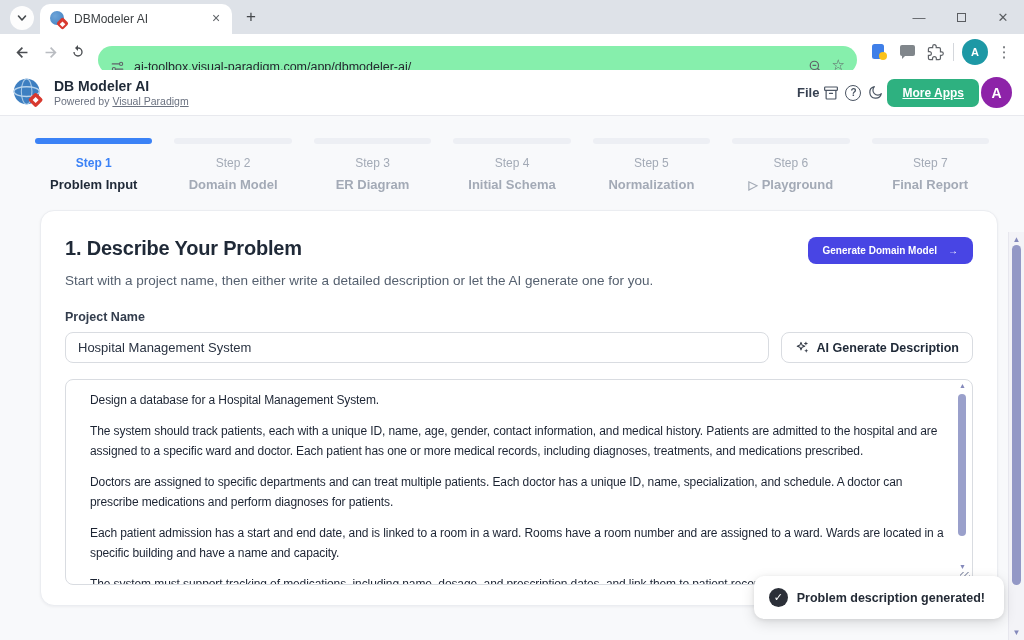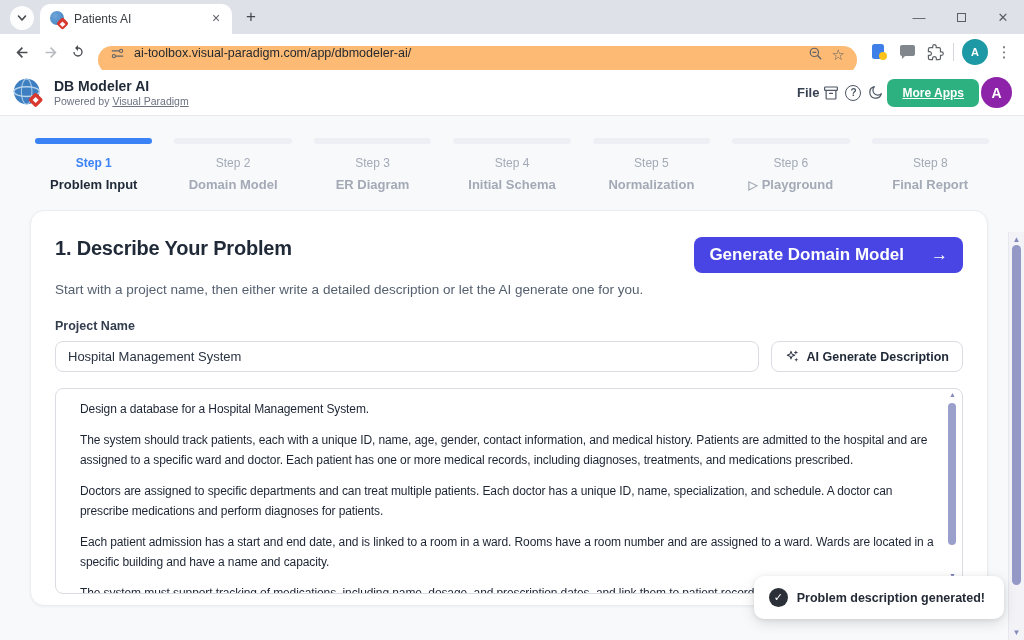--- a/index.html
+++ b/index.html
@@ -15,22 +15,22 @@
   .tab-title { font-size:12px; color:#3c4043; flex:1; white-space:nowrap; overflow:hidden; }
   .tab-close { font-size:14px; color:#5f6368; width:16px; height:16px; line-height:15px; text-align:center; border-radius:50%; cursor:pointer; }
   .newtab { width:26px; height:26px; margin:0 0 4px 6px; font-size:17px; color:#44474b; display:flex;
     align-items:center; justify-content:center; cursor:pointer; }
   .wincontrols { position:absolute; right:0; top:0; height:34px; display:flex; }
   .winbtn { width:42px; height:34px; display:flex; align-items:center; justify-content:center; color:#5a5d61; font-size:13px; cursor:pointer; }
   .winbtn .sq { width:9px; height:9px; border:1px solid #5a5d61; display:block; }
 
   .toolbar { height:36px; background:#fff; display:flex; align-items:center; padding:0 8px; }
   .navbtn { width:28px; height:28px; display:flex; align-items:center; justify-content:center; border-radius:50%; cursor:pointer; }
-  .omnibox { flex:1; height:28px; background:#fdba74; border-radius:14px; margin:16px 8px 0 6px;
-    display:flex; align-items:flex-start; padding:0 12px; gap:9px; cursor:text; }
+  .omnibox { flex:1; height:28px; background:#86efac; border-radius:14px; margin:16px 8px 0 6px;
+    display:flex; align-items:flex-end; padding:0 12px; gap:9px; cursor:text; }
   .url { font-size:12.5px; color:#24292f; flex:1; white-space:nowrap; }
   .extbtn { width:28px; height:28px; display:flex; align-items:center; justify-content:center; cursor:pointer; }
   .sep { width:1px; height:18px; background:#d4d7dc; margin:0 4px; }
   .chromeavatar { width:26px; height:26px; border-radius:50%; background:#1d98a5; color:#fff; font-size:11px;
     font-weight:bold; display:flex; align-items:center; justify-content:center; margin:0 4px; cursor:pointer; }
   .kebab { font-size:15px; color:#5f6368; width:24px; text-align:center; cursor:pointer; }
   .star { font-size:15px; color:#5f6368; }
 
   
   .appheader { height:46px; background:#fff; border-bottom:1px solid #e8e9ee; display:flex; align-items:center;
@@ -55,26 +55,26 @@
   .stepper { display:flex; padding:22px 24px 0; }
   .step { flex:1; margin:0 11px; text-align:center; cursor:pointer; }
   .step .bar { height:6px; border-radius:4px; background:#edeff4; }
   .step .num { margin-top:12px; font-size:12px; color:#a3aab6; }
   .step .lbl { margin-top:7px; font-size:13px; font-weight:600; color:#a3aab6; }
   .step.active .bar { background:#3b82f6; }
   .step.active .num { color:#3b82f6; font-weight:600; }
   .step.active .lbl { color:#1f2937; font-weight:bold; }
   .playglyph { font-size:12px; margin-right:4px; }
 
-  .card { position:absolute; left:30px; top:94px; width:958px; height:396px; background:#fff;
+  .card { position:absolute; left:40px; top:94px; width:958px; height:396px; background:#fff;
     border:1px solid #ebedf1; border-radius:14px; box-shadow:0 1px 3px rgba(16,24,40,.05); padding:26px 24px 14px; }
   .cardhead { display:flex; justify-content:space-between; align-items:flex-start; }
   .cardtitle { font-size:20px; font-weight:bold; color:#1f2937; letter-spacing:-.2px; }
-  .cta { background:#4845e4; color:#fff; border:none; border-radius:8px; padding:8px 15px; font-size:17px;
-    font-weight:bold; display:flex; align-items:center; gap:27px; cursor:pointer; font-family:inherit; }
+  .cta { background:#4845e4; color:#fff; border:none; border-radius:8px; padding:8px 15px; font-size:10px;
+    font-weight:bold; display:flex; align-items:center; gap:11px; cursor:pointer; font-family:inherit; }
   .subtitle { margin-top:9px; font-size:13.5px; color:#55606f; }
   .fieldlabel { margin-top:22px; font-size:12.5px; font-weight:600; color:#333d4d; }
   .inputrow { margin-top:8px; display:flex; gap:12px; }
   .textinput { flex:1; height:31px; border:1px solid #d9dce1; border-radius:8px; padding:0 12px; font-size:13px;
     color:#2a3342; background:#fff; font-family:inherit; outline:none; }
   .aibtn { height:31px; border:1px solid #d9dce1; border-radius:8px; background:#fff; padding:4px 13px;
     font-size:12.5px; font-weight:600; color:#1f2937; display:flex; align-items:center; gap:7px; cursor:pointer; font-family:inherit; white-space:nowrap; }
 
   .descbox { margin-top:16px; position:relative; height:206px; border:1px solid #d9dce1; border-radius:8px;
     background:#fff; padding:11px 28px 6px 13px; overflow:hidden; cursor:text; }
@@ -114,21 +114,21 @@
   <div class="tab-search">
     <svg width="12" height="12" viewBox="0 0 12 12">
         <polyline points="2.5,4 6,8 9.5,4" fill="none" stroke="#45494d" stroke-width="1.6" stroke-linecap="round" stroke-linejoin="round"></polyline>
       </svg>
   </div>
   <div class="tab">
     <span class="mini-logo">
         <span class="globe"></span>
         <span class="gem"></span>
       </span>
-    <span class="tab-title">Patients AI</span>
+    <span class="tab-title">DBModeler AI</span>
     <span class="tab-close">×</span>
   </div>
   <div class="newtab">+</div>
   <div class="wincontrols">
     <span class="winbtn">—</span>
     <span class="winbtn">
         <span class="sq"></span>
       </span>
     <span class="winbtn">✕</span>
   </div>
@@ -253,21 +253,21 @@
       <div class="num">Step 5</div>
       <div class="lbl">Normalization</div>
     </div>
     <div class="step">
       <div class="bar"></div>
       <div class="num">Step 6</div>
       <div class="lbl"><span class="playglyph">▷</span><span>Playground</span></div>
     </div>
     <div class="step">
       <div class="bar"></div>
-      <div class="num">Step 8</div>
+      <div class="num">Step 7</div>
       <div class="lbl">Final Report</div>
     </div>
   </div>
 
   <div class="card">
     <div class="cardhead">
       <h1 class="cardtitle">1. Describe Your Problem</h1>
       <button class="cta">
         <span>Generate Domain Model</span>
         <span>→</span>

